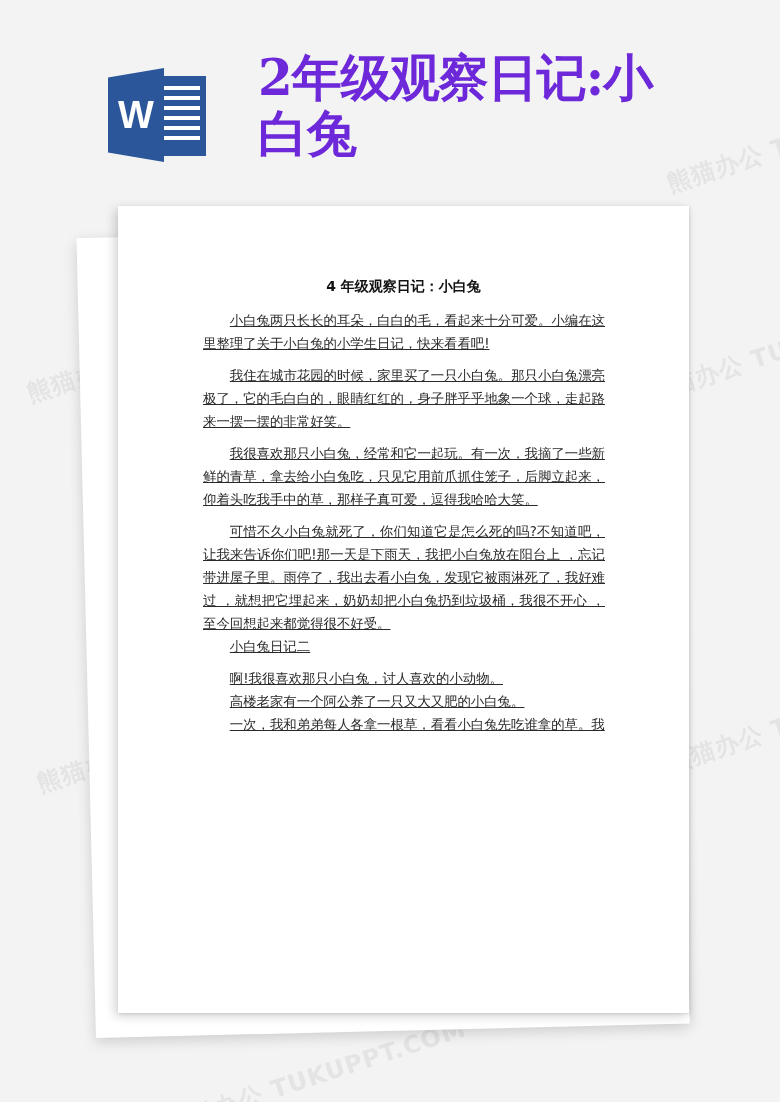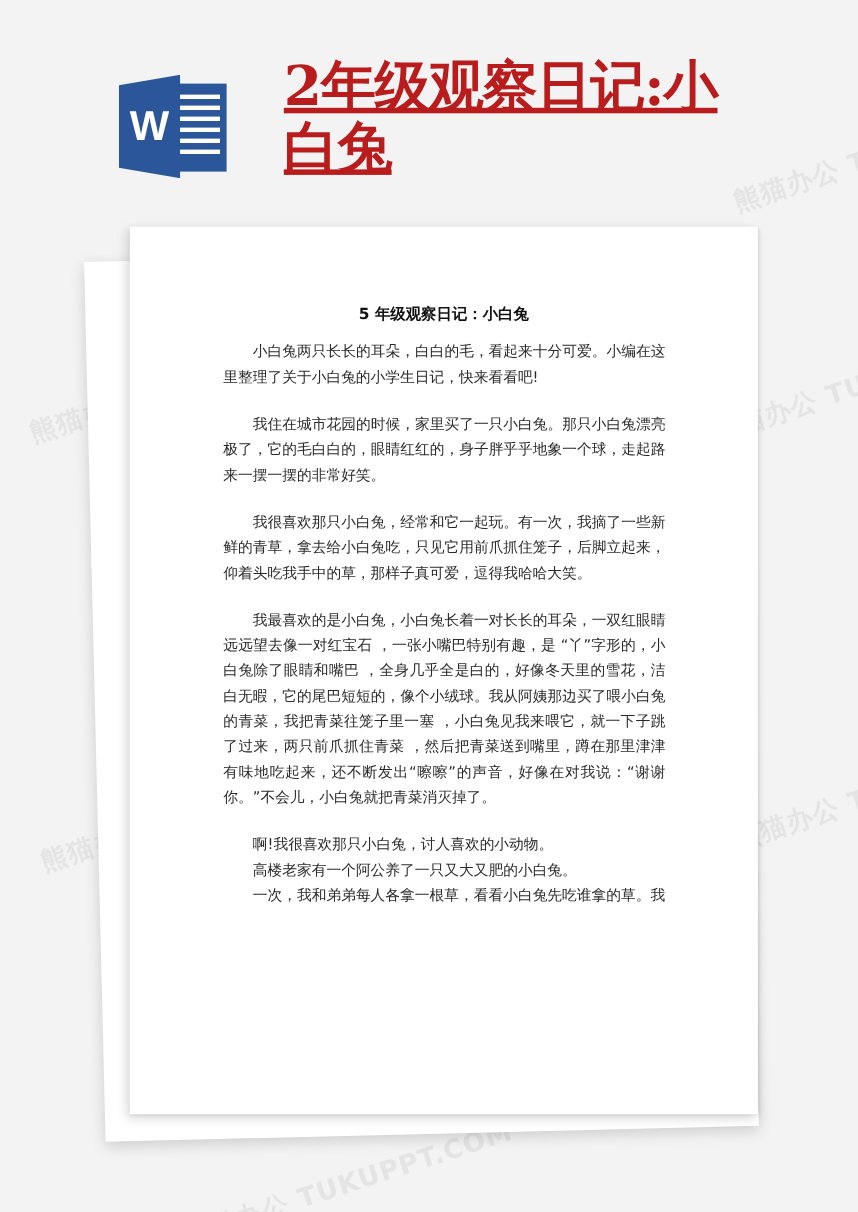--- a/index.html
+++ b/index.html
@@ -56,27 +56,26 @@
       font-family: "Liberation Sans", sans-serif;
       font-weight: bold;
       font-size: 38px;
       line-height: 38px;
     }
     .hero-title {
       position: absolute;
       left: 258px;
       top: 50px;
       width: 400px;
-      color: #b91c1c;
+      color: #6d28d9;
       font-family: "DejaVu Serif", "Liberation Serif", serif;
       font-weight: bold;
       font-size: 50px;
       line-height: 56px;
       letter-spacing: -1px;
-      text-decoration: underline;
     }
     
     .sheet {
       position: absolute;
       background: #ffffff;
     }
     .sheet-back {
       left: 96px;
       top: 238px;
       width: 594px;
@@ -105,27 +104,28 @@
     }
     .doc-body {
       position: absolute;
       left: 85px;
       top: 103px;
       width: 402px;
       font-size: 13.4px;
       line-height: 23px;
       color: #2a2a2a;
       text-align: justify;
+      text-decoration: underline;
     }
     .doc-body p {
       margin: 0;
       text-indent: 2em;
     }
     .doc-body p.gap {
-      margin-top: 20px;
+      margin-top: 9px;
     }
     
     .watermark {
       position: absolute;
       color: rgba(200,200,200,0.35);
       font-size: 24px;
       font-weight: bold;
       transform: rotate(-18deg);
       white-space: nowrap;
       pointer-events: none;
@@ -154,23 +154,24 @@
   </div>
   <div class="cover">
     <span>W</span>
   </div>
 </div>
 <div class="hero-title">2年级观察日记:小白兔</div>
 
 <div class="sheet sheet-back"></div>
 
 <div class="sheet sheet-front">
-  <div class="doc-title">5 年级观察日记：小白兔</div>
+  <div class="doc-title">4 年级观察日记：小白兔</div>
   <div class="doc-body">
     <p>小白兔两只长长的耳朵，白白的毛，看起来十分可爱。小编在这里整理了关于小白兔的小学生日记，快来看看吧!</p>
     <p class="gap">我住在城市花园的时候，家里买了一只小白兔。那只小白兔漂亮极了，它的毛白白的，眼睛红红的，身子胖乎乎地象一个球，走起路来一摆一摆的非常好笑。</p>
     <p class="gap">我很喜欢那只小白兔，经常和它一起玩。有一次，我摘了一些新鲜的青草，拿去给小白兔吃，只见它用前爪抓住笼子，后脚立起来，仰着头吃我手中的草，那样子真可爱，逗得我哈哈大笑。</p>
-    <p class="gap">我最喜欢的是小白兔，小白兔长着一对长长的耳朵，一双红眼睛远远望去像一对红宝石 ，一张小嘴巴特别有趣，是 “丫”字形的，小白兔除了眼睛和嘴巴 ，全身几乎全是白的，好像冬天里的雪花，洁白无暇，它的尾巴短短的，像个小绒球。我从阿姨那边买了喂小白兔的青菜，我把青菜往笼子里一塞 ，小白兔见我来喂它，就一下子跳了过来，两只前爪抓住青菜 ，然后把青菜送到嘴里，蹲在那里津津有味地吃起来，还不断发出“嚓嚓”的声音，好像在对我说：“谢谢你。”不会儿，小白兔就把青菜消灭掉了。</p>
+    <p class="gap">可惜不久小白兔就死了，你们知道它是怎么死的吗?不知道吧，让我来告诉你们吧!那一天是下雨天，我把小白兔放在阳台上 ，忘记带进屋子里。雨停了，我出去看小白兔，发现它被雨淋死了，我好难过 ，就想把它埋起来，奶奶却把小白兔扔到垃圾桶，我很不开心 ，至今回想起来都觉得很不好受。</p>
+    <p>小白兔日记二</p>
     <p class="gap">啊!我很喜欢那只小白兔，讨人喜欢的小动物。</p>
     <p>高楼老家有一个阿公养了一只又大又肥的小白兔。</p>
     <p>一次，我和弟弟每人各拿一根草，看看小白兔先吃谁拿的草。我</p>
   </div>
 </div>
 
 </body></html>

